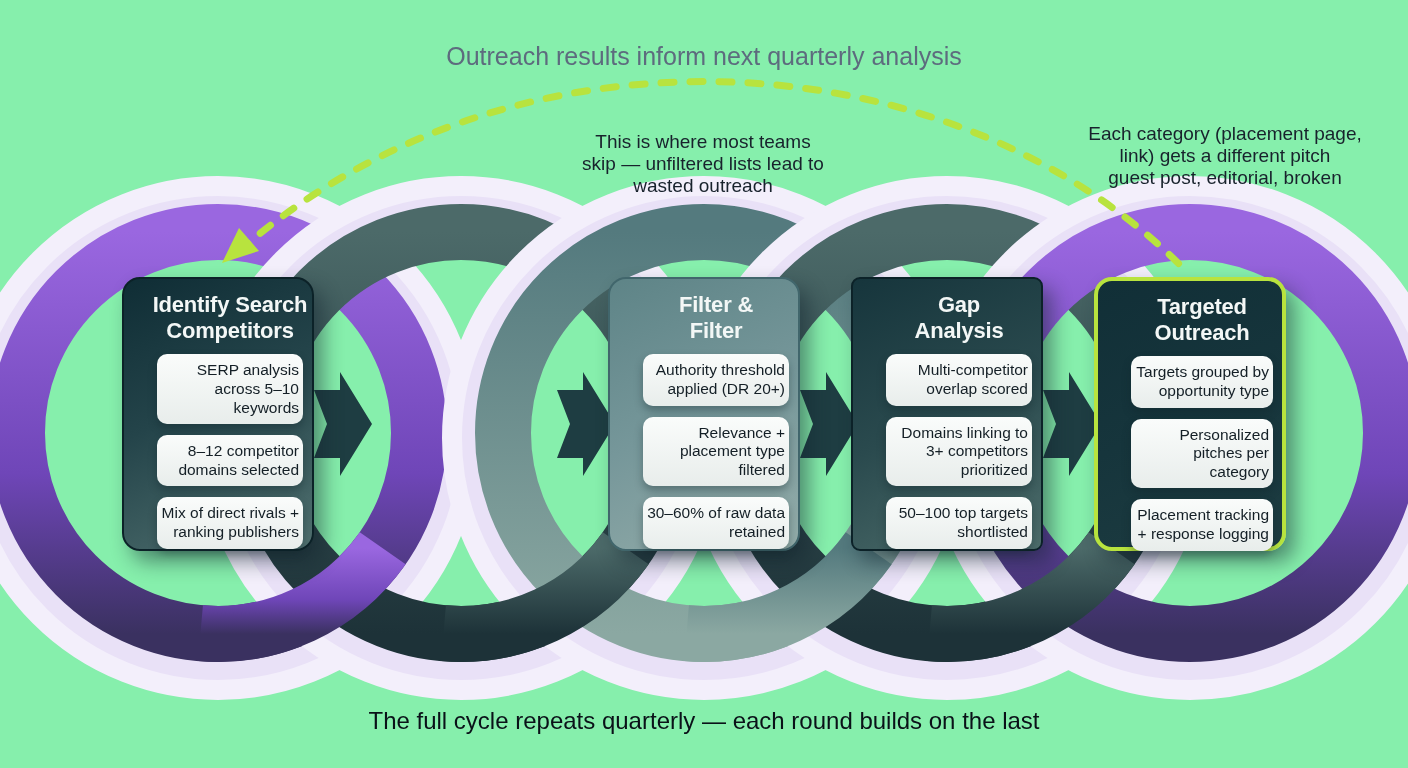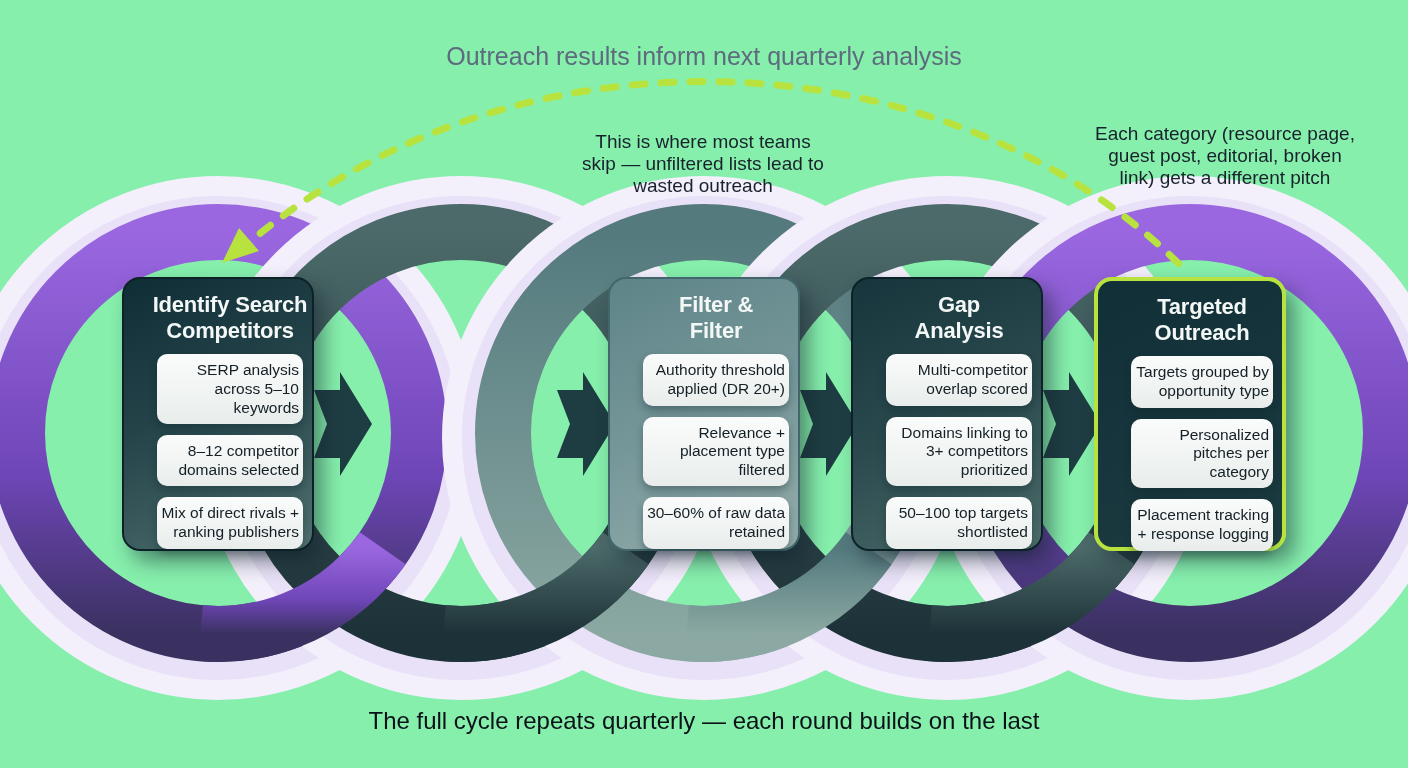--- a/index.html
+++ b/index.html
@@ -17,21 +17,21 @@
 
   .card{
     position:absolute;top:277px;width:192px;height:274px;box-sizing:border-box;
     border-radius:18px;border:2px solid #0c2228;
     box-shadow:9px 11px 20px rgba(18,35,45,.48);
     padding-left:24px;
   }
   .card.c1{background:linear-gradient(155deg,#0f2d35 0%,#24444a 45%,#517170 100%);}
   .card.c2{background:linear-gradient(155deg,#24464c 0%,#3a5a5c 45%,#5f7f7b 100%);}
   .card.c3{background:linear-gradient(155deg,#5e8487 0%,#76979a 50%,#93aca9 100%);border-color:#41666c;}
-  .card.c4{background:linear-gradient(155deg,#16353c 0%,#2a4a4e 50%,#4d6d6b 100%);}
+  .card.c4{background:linear-gradient(155deg,#16353c 0%,#2a4a4e 50%,#4d6d6b 100%);border-radius:9px;}
   .card.c5{background:linear-gradient(155deg,#112f37 0%,#16353c 50%,#1d3c41 100%);border-width:4px;}
   .card-title{
     margin:13px 2px 11px;text-align:center;font-size:22px;line-height:1.17;
     font-weight:bold;color:#f3f7f6;letter-spacing:-.2px;
   }
   .card-title span{display:block;white-space:nowrap;}
   .card-item{
     margin:0 9px 11px;padding:7px 4px;border-radius:10px;
     background:linear-gradient(180deg,#fafcfb 0%,#e8edeb 100%);
     box-shadow:0 5px 8px rgba(15,35,40,.35);
@@ -114,23 +114,23 @@
 
   <div class="annotation" id="top-annotation">Outreach results inform next quarterly analysis</div>
 
   <div class="annotation" id="middle-annotation">
     <span class="ann-line">This is where most teams</span>
     <span class="ann-line">skip — unfiltered lists lead to</span>
     <span class="ann-line">wasted outreach</span>
   </div>
 
   <div class="annotation" id="right-annotation">
-    <span class="ann-line">Each category (resource page,</span>
+    <span class="ann-line">Each category (placement page,</span>
+    <span class="ann-line">link) gets a different pitch</span>
     <span class="ann-line">guest post, editorial, broken</span>
-    <span class="ann-line">link) gets a different pitch</span>
   </div>
 
   <div class="annotation" id="bottom-caption">The full cycle repeats quarterly — each round builds on the last</div>
 
   <div class="card c1" style="left:122px">
     <div class="card-title">
       <span>Identify Search</span>
       <span>Competitors</span>
     </div>
     <div class="card-item">SERP analysis across 5–10 keywords</div>

